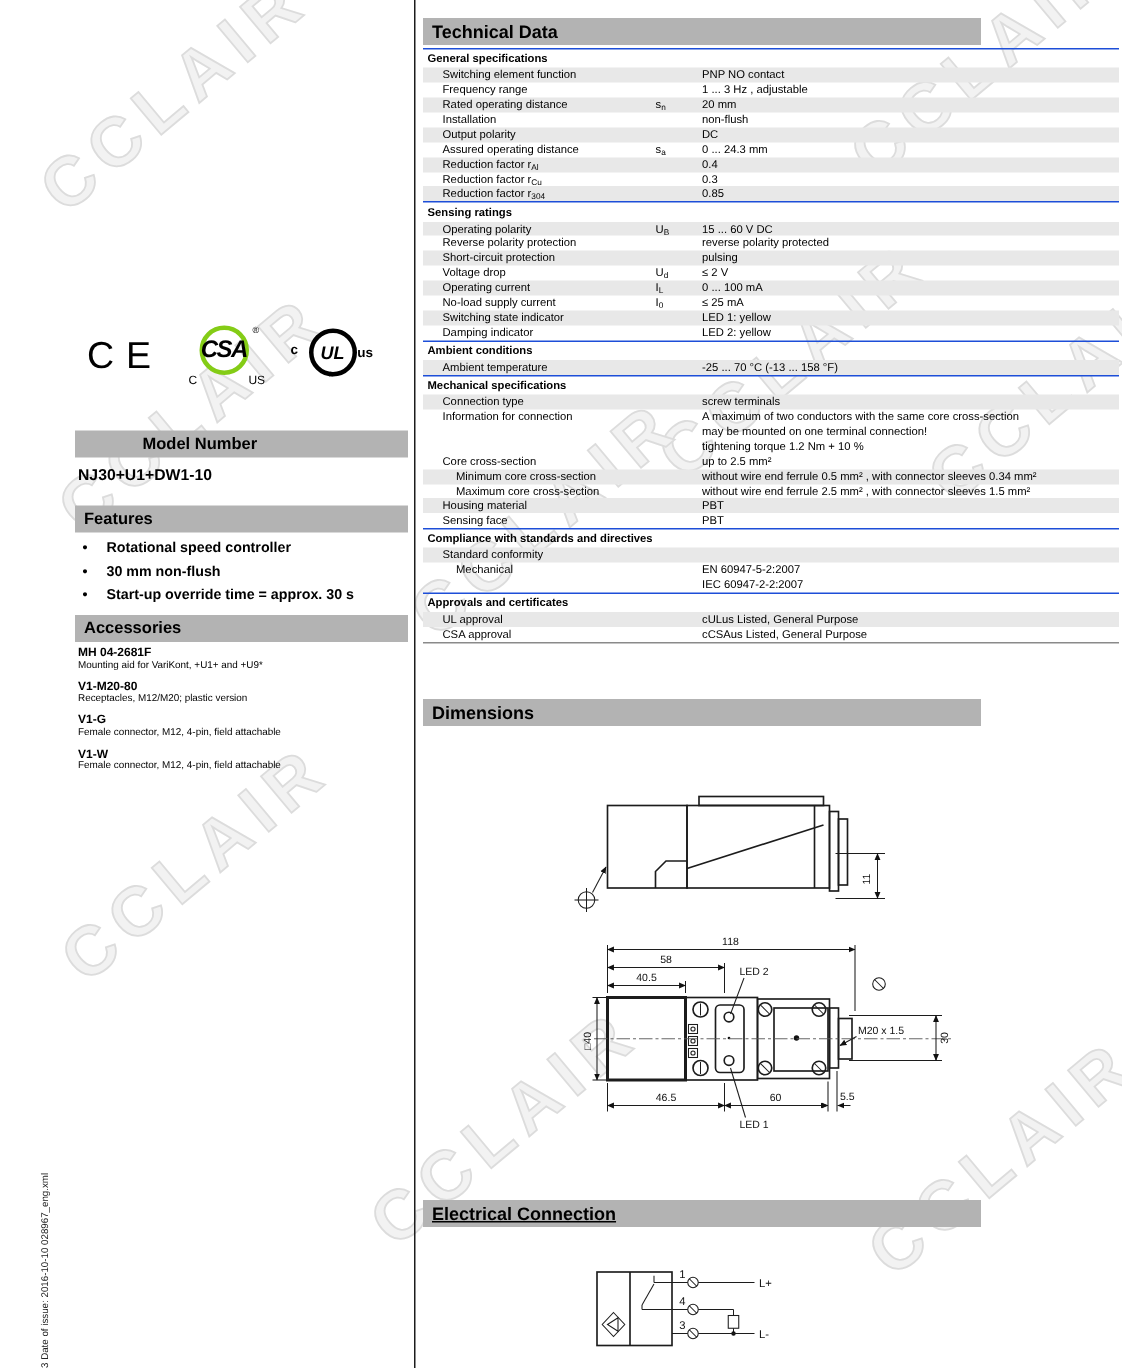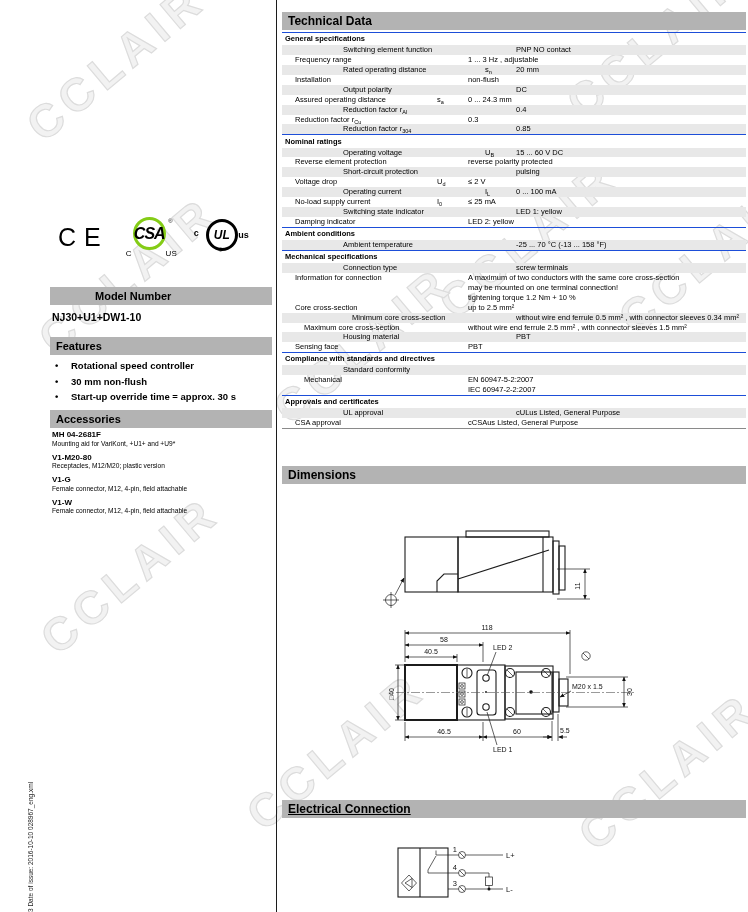--- a/index.html
+++ b/index.html
@@ -1,21 +1,21 @@
 <!DOCTYPE html>
 <html><head>
 <meta charset="utf-8">
 <style>
   html,body{margin:0;padding:0;}
   body{width:748px;height:912px;position:relative;background:#fff;font-family:"Liberation Sans",sans-serif;color:#000;overflow:hidden;}
   .wm{position:absolute;font-weight:bold;font-size:46px;letter-spacing:7px;color:#f2f2f2;-webkit-text-stroke:1.2px #dcdcdc;transform:rotate(-40deg);white-space:nowrap;z-index:0;}
   .divider{position:absolute;left:276px;top:0;width:1px;height:912px;background:#1c1c1c;z-index:3;}
   .side-text{position:absolute;left:27px;top:733px;height:179px;writing-mode:vertical-rl;transform:rotate(180deg);font-size:6.5px;color:#222;white-space:nowrap;z-index:2;}
   .lbar{position:absolute;left:50px;width:222px;background:#b3b3b3;font-weight:bold;font-size:11px;line-height:14px;padding:2px 6px;box-sizing:border-box;z-index:2;}
-  .rbar{position:absolute;left:282px;width:464px;background:#b3b3b3;font-weight:bold;font-size:12px;line-height:14px;padding:2px 6px;box-sizing:border-box;z-index:2;}
+  .rbar{position:absolute;left:282px;width:372px;background:#b3b3b3;font-weight:bold;font-size:12px;line-height:14px;padding:2px 6px;box-sizing:border-box;z-index:2;}
   
   .logos{position:absolute;left:58px;top:212px;width:212px;height:50px;display:flex;align-items:center;gap:20px;z-index:1;}
   .ce{font-size:25px;letter-spacing:8px;font-weight:500;}
   .csa{position:relative;width:44px;height:44px;}
   .csa .circ{position:absolute;left:4px;top:2px;width:27px;height:27px;border:3px solid #84cc16;border-radius:50%;display:flex;align-items:center;justify-content:center;font-weight:bold;font-style:italic;font-size:16px;letter-spacing:-1px;}
   .csa .reg{position:absolute;right:0;top:3px;font-size:6px;}
   .csa .c{position:absolute;left:-3px;bottom:1px;font-size:8px;}
   .csa .us{position:absolute;right:-4px;bottom:1px;font-size:8px;}
   .ul{position:relative;width:56px;height:44px;}
   .ul .circ{position:absolute;left:13px;top:4px;width:26px;height:26px;border:3px solid #000;border-radius:50%;display:flex;align-items:center;justify-content:center;font-weight:bold;font-style:italic;font-size:12px;}
@@ -27,21 +27,21 @@
   .features-list{position:absolute;left:52px;top:358px;width:220px;z-index:1;}
   .feat{display:flex;font-weight:bold;font-size:9.5px;line-height:15.5px;}
   .feat .b{width:16px;padding-left:3px;flex:none;}
   .acc-list{position:absolute;left:52px;top:430px;width:222px;z-index:1;}
   .acc{margin-bottom:4.5px;}
   .acc .nm{font-weight:bold;font-size:8px;line-height:9.5px;}
   .acc .ds{font-size:6.6px;line-height:8.5px;}
   
   .tech-table{position:absolute;left:282px;top:32px;width:464px;font-size:7.5px;z-index:1;border-bottom:1px solid #8a8a8a;}
   .trow{display:flex;align-items:flex-start;line-height:9.9px;}
-  .trow.stripe{background:#e8e8e8;padding-left:48px;}
+  .trow.stripe{background:#e8e8e8;}
   .trow.sec{border-top:1px solid #1d4ed8;font-weight:bold;padding:1.2px 0 1px 3px;line-height:10px;}
   .c-label{width:155px;box-sizing:border-box;padding-left:13px;flex:none;}
   .c-label.ind1{padding-left:22px;}
   .c-sym{width:31px;flex:none;}
   .c-val{flex:1;padding-right:3px;}
   sub{font-size:5.5px;vertical-align:-1.5px;line-height:0;}
   
   .dim-svg{position:absolute;left:282px;top:490px;z-index:1;}
   .elec-svg{position:absolute;left:282px;top:828px;z-index:1;}
   svg .ln{stroke:#1c1c1c;stroke-width:1.1;fill:none;}
@@ -171,31 +171,31 @@
       </div>
     </div>
     <div class="trow stripe">
       <div class="c-label"><span>Reduction factor r</span><sub>304</sub></div>
       <div class="c-sym"></div>
       <div class="c-val">
         <div>0.85</div>
       </div>
     </div>
     <div class="trow sec">
-      <span>Nominal ratings</span>
-    </div>
-    <div class="trow stripe">
-      <div class="c-label"><span>Operating voltage</span></div>
+      <span>Sensing ratings</span>
+    </div>
+    <div class="trow stripe">
+      <div class="c-label"><span>Operating polarity</span></div>
       <div class="c-sym"><span>U</span><sub>B</sub></div>
       <div class="c-val">
         <div>15 ... 60 V DC</div>
       </div>
     </div>
     <div class="trow">
-      <div class="c-label"><span>Reverse element protection</span></div>
+      <div class="c-label"><span>Reverse polarity protection</span></div>
       <div class="c-sym"></div>
       <div class="c-val">
         <div>reverse polarity protected</div>
       </div>
     </div>
     <div class="trow stripe">
       <div class="c-label"><span>Short-circuit protection</span></div>
       <div class="c-sym"></div>
       <div class="c-val">
         <div>pulsing</div>

